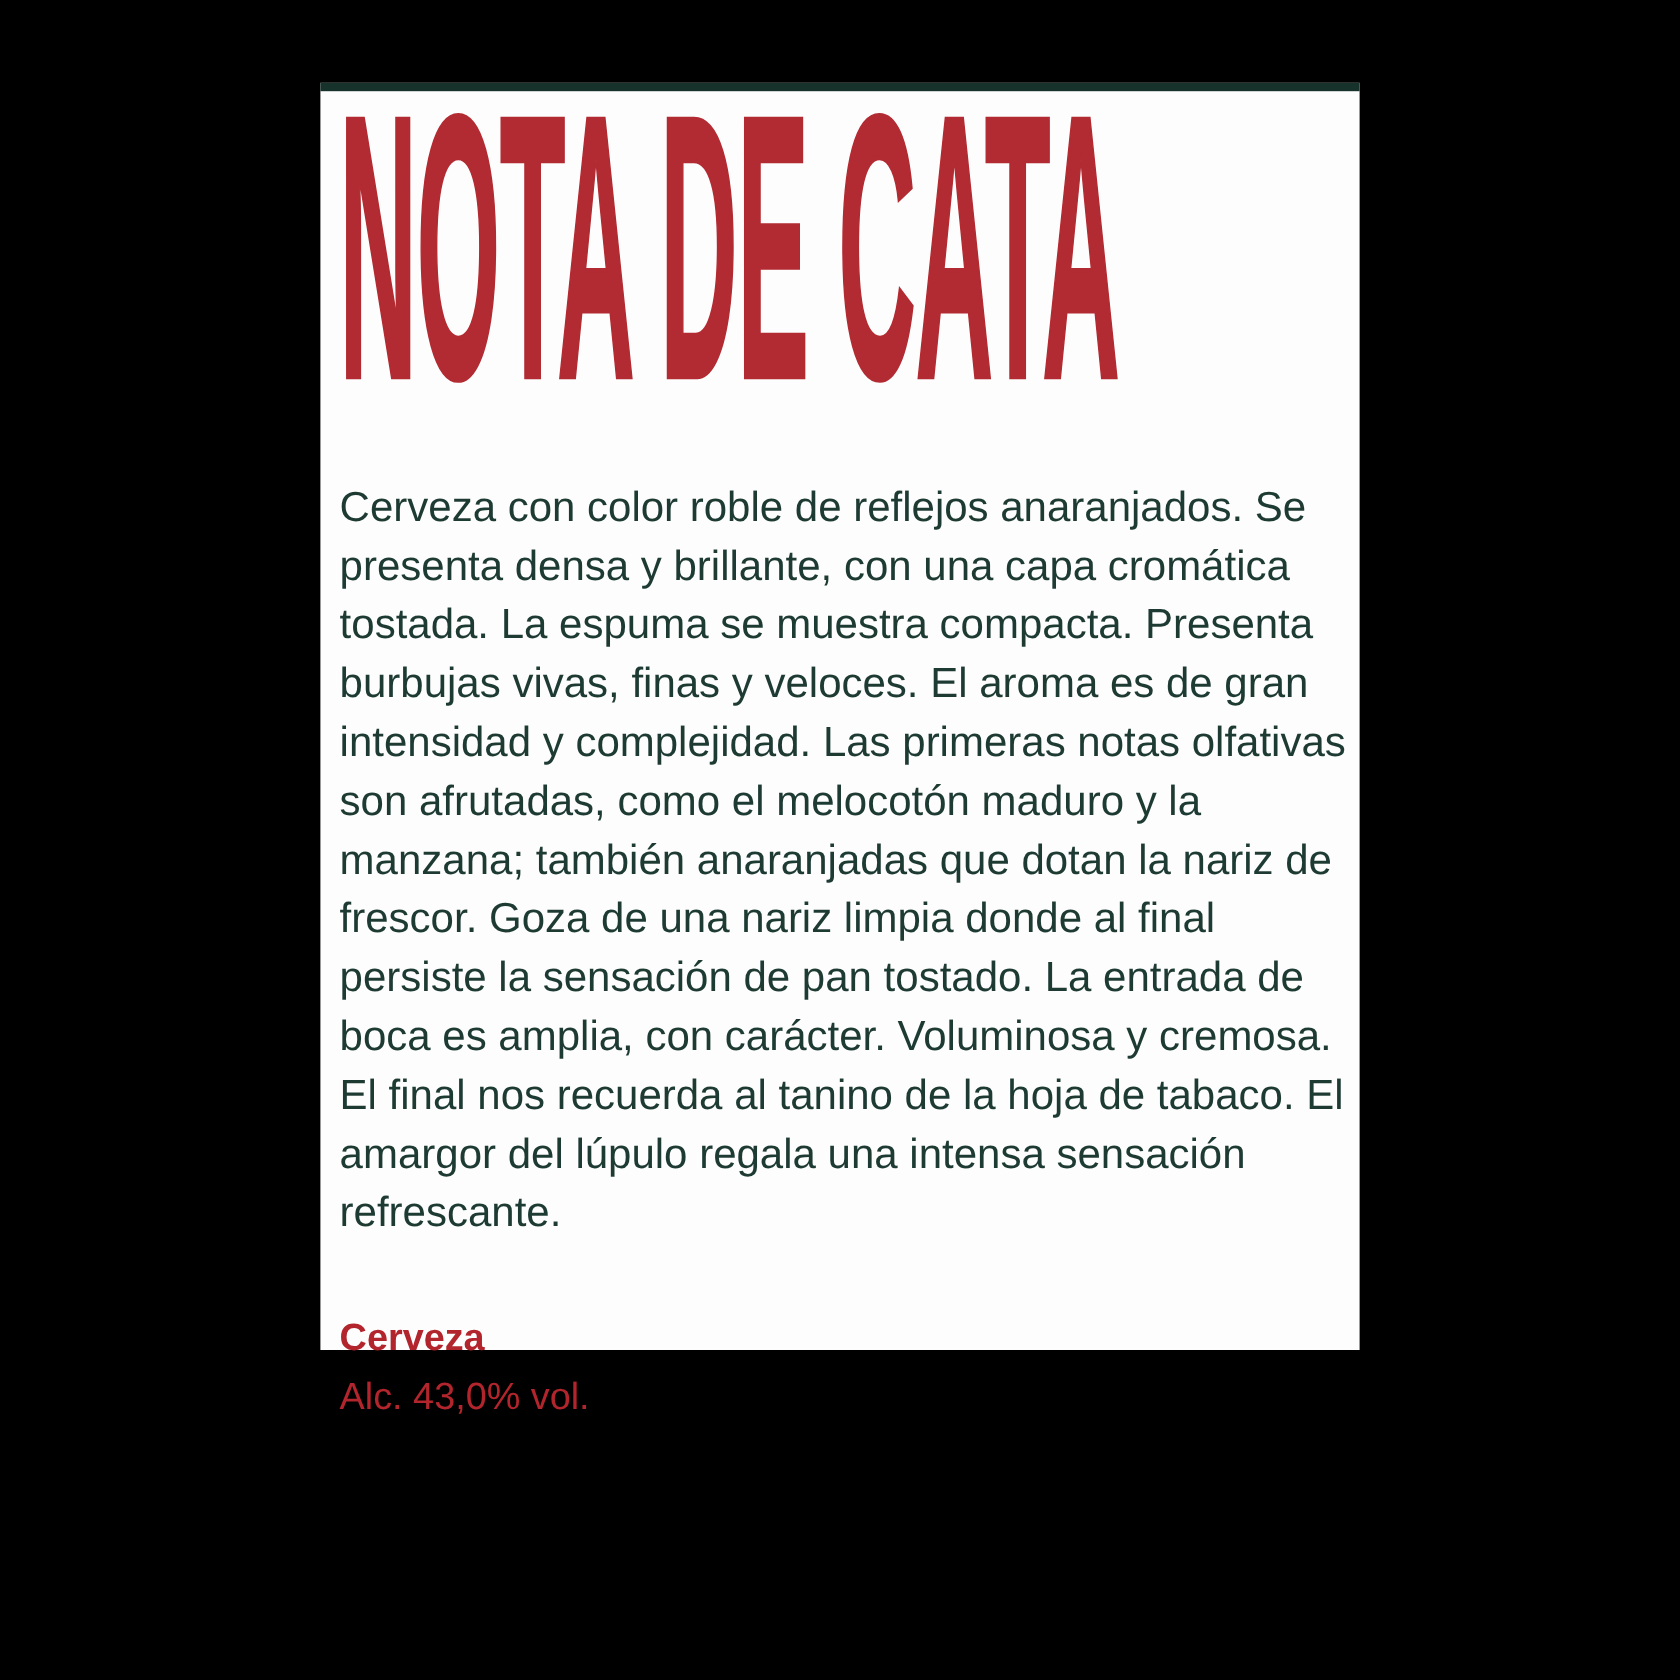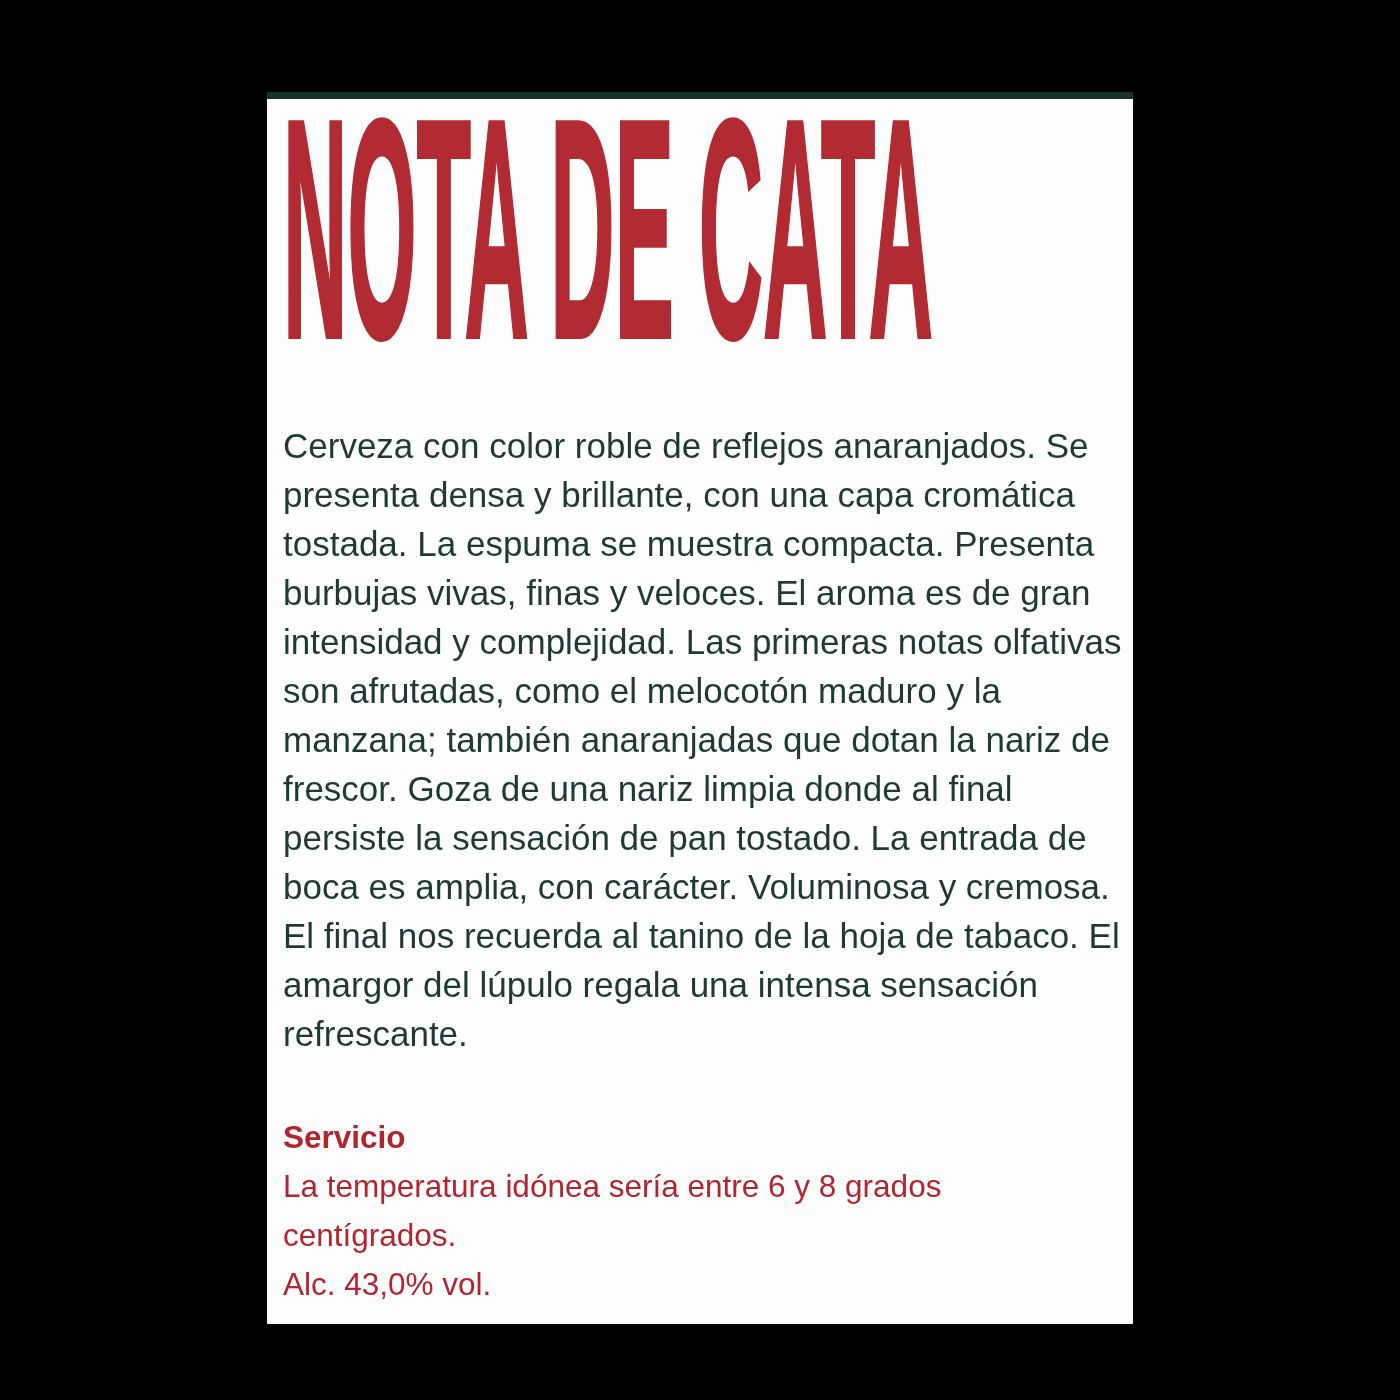--- a/index.html
+++ b/index.html
@@ -16,23 +16,23 @@
     position: relative;
     width: 1400px;
     height: 1400px;
     background: var(--bg);
     overflow: hidden;
     font-family: "Liberation Sans", sans-serif;
   }
   .card {
     position: absolute;
     left: 267px;
-    top: 92px;
+    top: 69px;
     width: 866px;
-    height: 1232px;
+    height: 1056px;
     background: var(--card);
   }
   .card-top-strip {
     position: absolute;
     left: 0; top: 0;
     width: 100%;
     height: 7px;
     background: var(--strip);
   }
   .title-svg {
@@ -98,19 +98,17 @@
 son afrutadas, como el melocotón maduro y la
 manzana; también anaranjadas que dotan la nariz de
 frescor. Goza de una nariz limpia donde al final
 persiste la sensación de pan tostado. La entrada de
 boca es amplia, con carácter. Voluminosa y cremosa.
 El final nos recuerda al tanino de la hoja de tabaco. El
 amargor del lúpulo regala una intensa sensación
 refrescante.</p>
 
     <div class="service">
-      <h2 class="service-heading">Servicio</h2>
-      <p class="service-lines">La temperatura idónea sería entre 6 y 8 grados
-centígrados.</p>
+      <h2 class="service-heading">Cerveza</h2>
       <p class="service-alcohol">Alc. 43,0% vol.</p>
     </div>
   </section>
 </div>
 
 </body></html>

